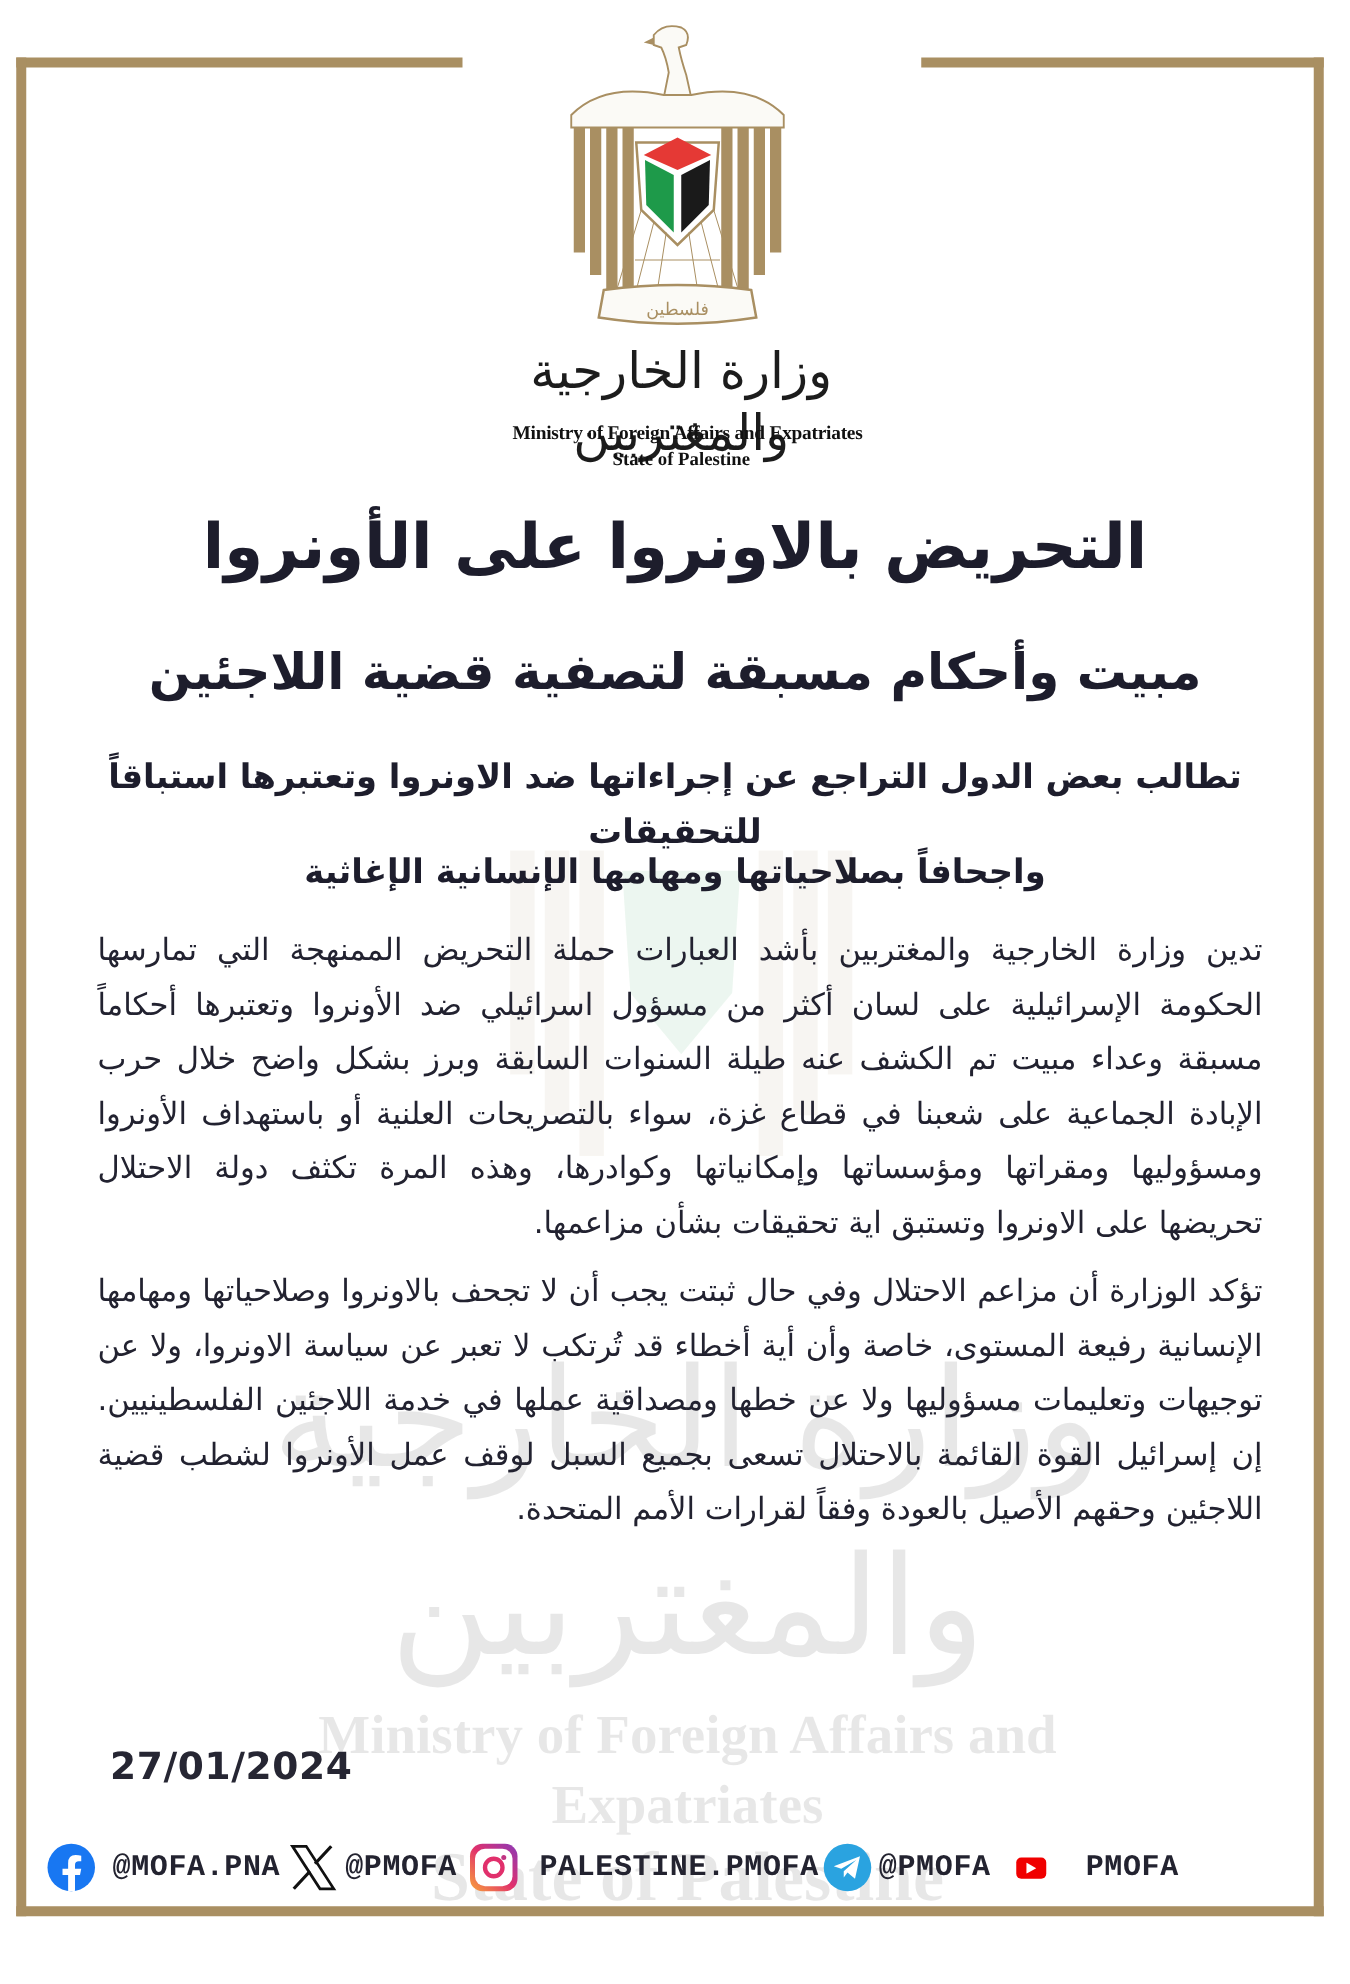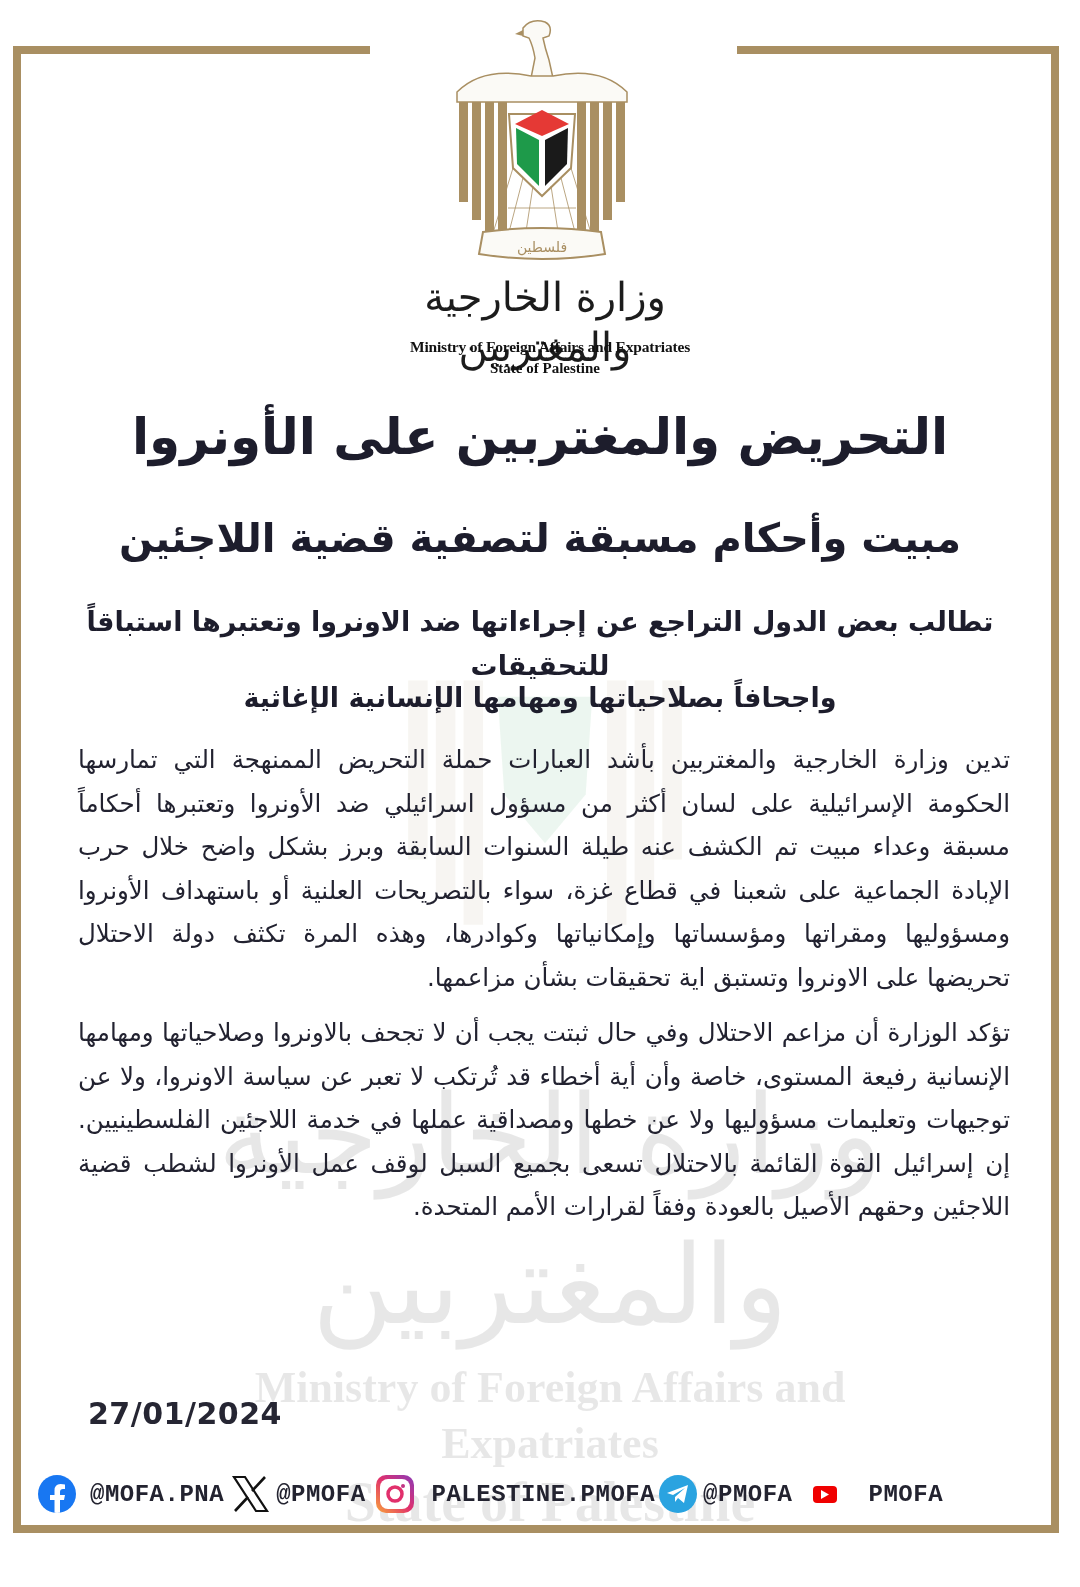--- a/index.html
+++ b/index.html
@@ -100,21 +100,21 @@
   </g>
 
   <path d="M30 214 Q89 206 148 214 L152 236 Q89 246 26 236 Z" fill="#fbfaf6" stroke="#a98f62" stroke-width="2"></path>
   <text x="89" y="234" text-anchor="middle" font-size="14" fill="#a98f62" font-family="DejaVu Sans, sans-serif">فلسطين</text>
 </svg>
 
 <div class="ministry-ar">وزارة الخارجية والمغتربين</div>
 <div class="ministry-en">Ministry of Foreign Affairs and Expatriates</div>
 <div class="state-en">State of Palestine</div>
 
-<div class="title title-1">التحريض والمغتربين على الأونروا</div>
+<div class="title title-1">التحريض بالاونروا على الأونروا</div>
 <div class="title title-2">مبيت وأحكام مسبقة لتصفية قضية اللاجئين</div>
 
 <div class="subtitle subtitle-1">تطالب بعض الدول التراجع عن إجراءاتها ضد الاونروا وتعتبرها استباقاً للتحقيقات</div>
 <div class="subtitle subtitle-2">واجحافاً بصلاحياتها ومهامها الإنسانية الإغاثية</div>
 
 <div class="body-text">
   <p>تدين وزارة الخارجية والمغتربين بأشد العبارات حملة التحريض الممنهجة التي تمارسها الحكومة الإسرائيلية على لسان أكثر من مسؤول اسرائيلي ضد الأونروا وتعتبرها أحكاماً مسبقة وعداء مبيت تم الكشف عنه طيلة السنوات السابقة وبرز بشكل واضح خلال حرب الإبادة الجماعية على شعبنا في قطاع غزة، سواء بالتصريحات العلنية أو باستهداف الأونروا ومسؤوليها ومقراتها ومؤسساتها وإمكانياتها وكوادرها، وهذه المرة تكثف دولة الاحتلال تحريضها على الاونروا وتستبق اية تحقيقات بشأن مزاعمها.</p>
   <p>تؤكد الوزارة أن مزاعم الاحتلال وفي حال ثبتت يجب أن لا تجحف بالاونروا وصلاحياتها ومهامها الإنسانية رفيعة المستوى، خاصة وأن أية أخطاء قد تُرتكب لا تعبر عن سياسة الاونروا، ولا عن توجيهات وتعليمات مسؤوليها ولا عن خطها ومصداقية عملها في خدمة اللاجئين الفلسطينيين. إن إسرائيل القوة القائمة بالاحتلال تسعى بجميع السبل لوقف عمل الأونروا لشطب قضية اللاجئين وحقهم الأصيل بالعودة وفقاً لقرارات الأمم المتحدة.</p>
 </div>
 

